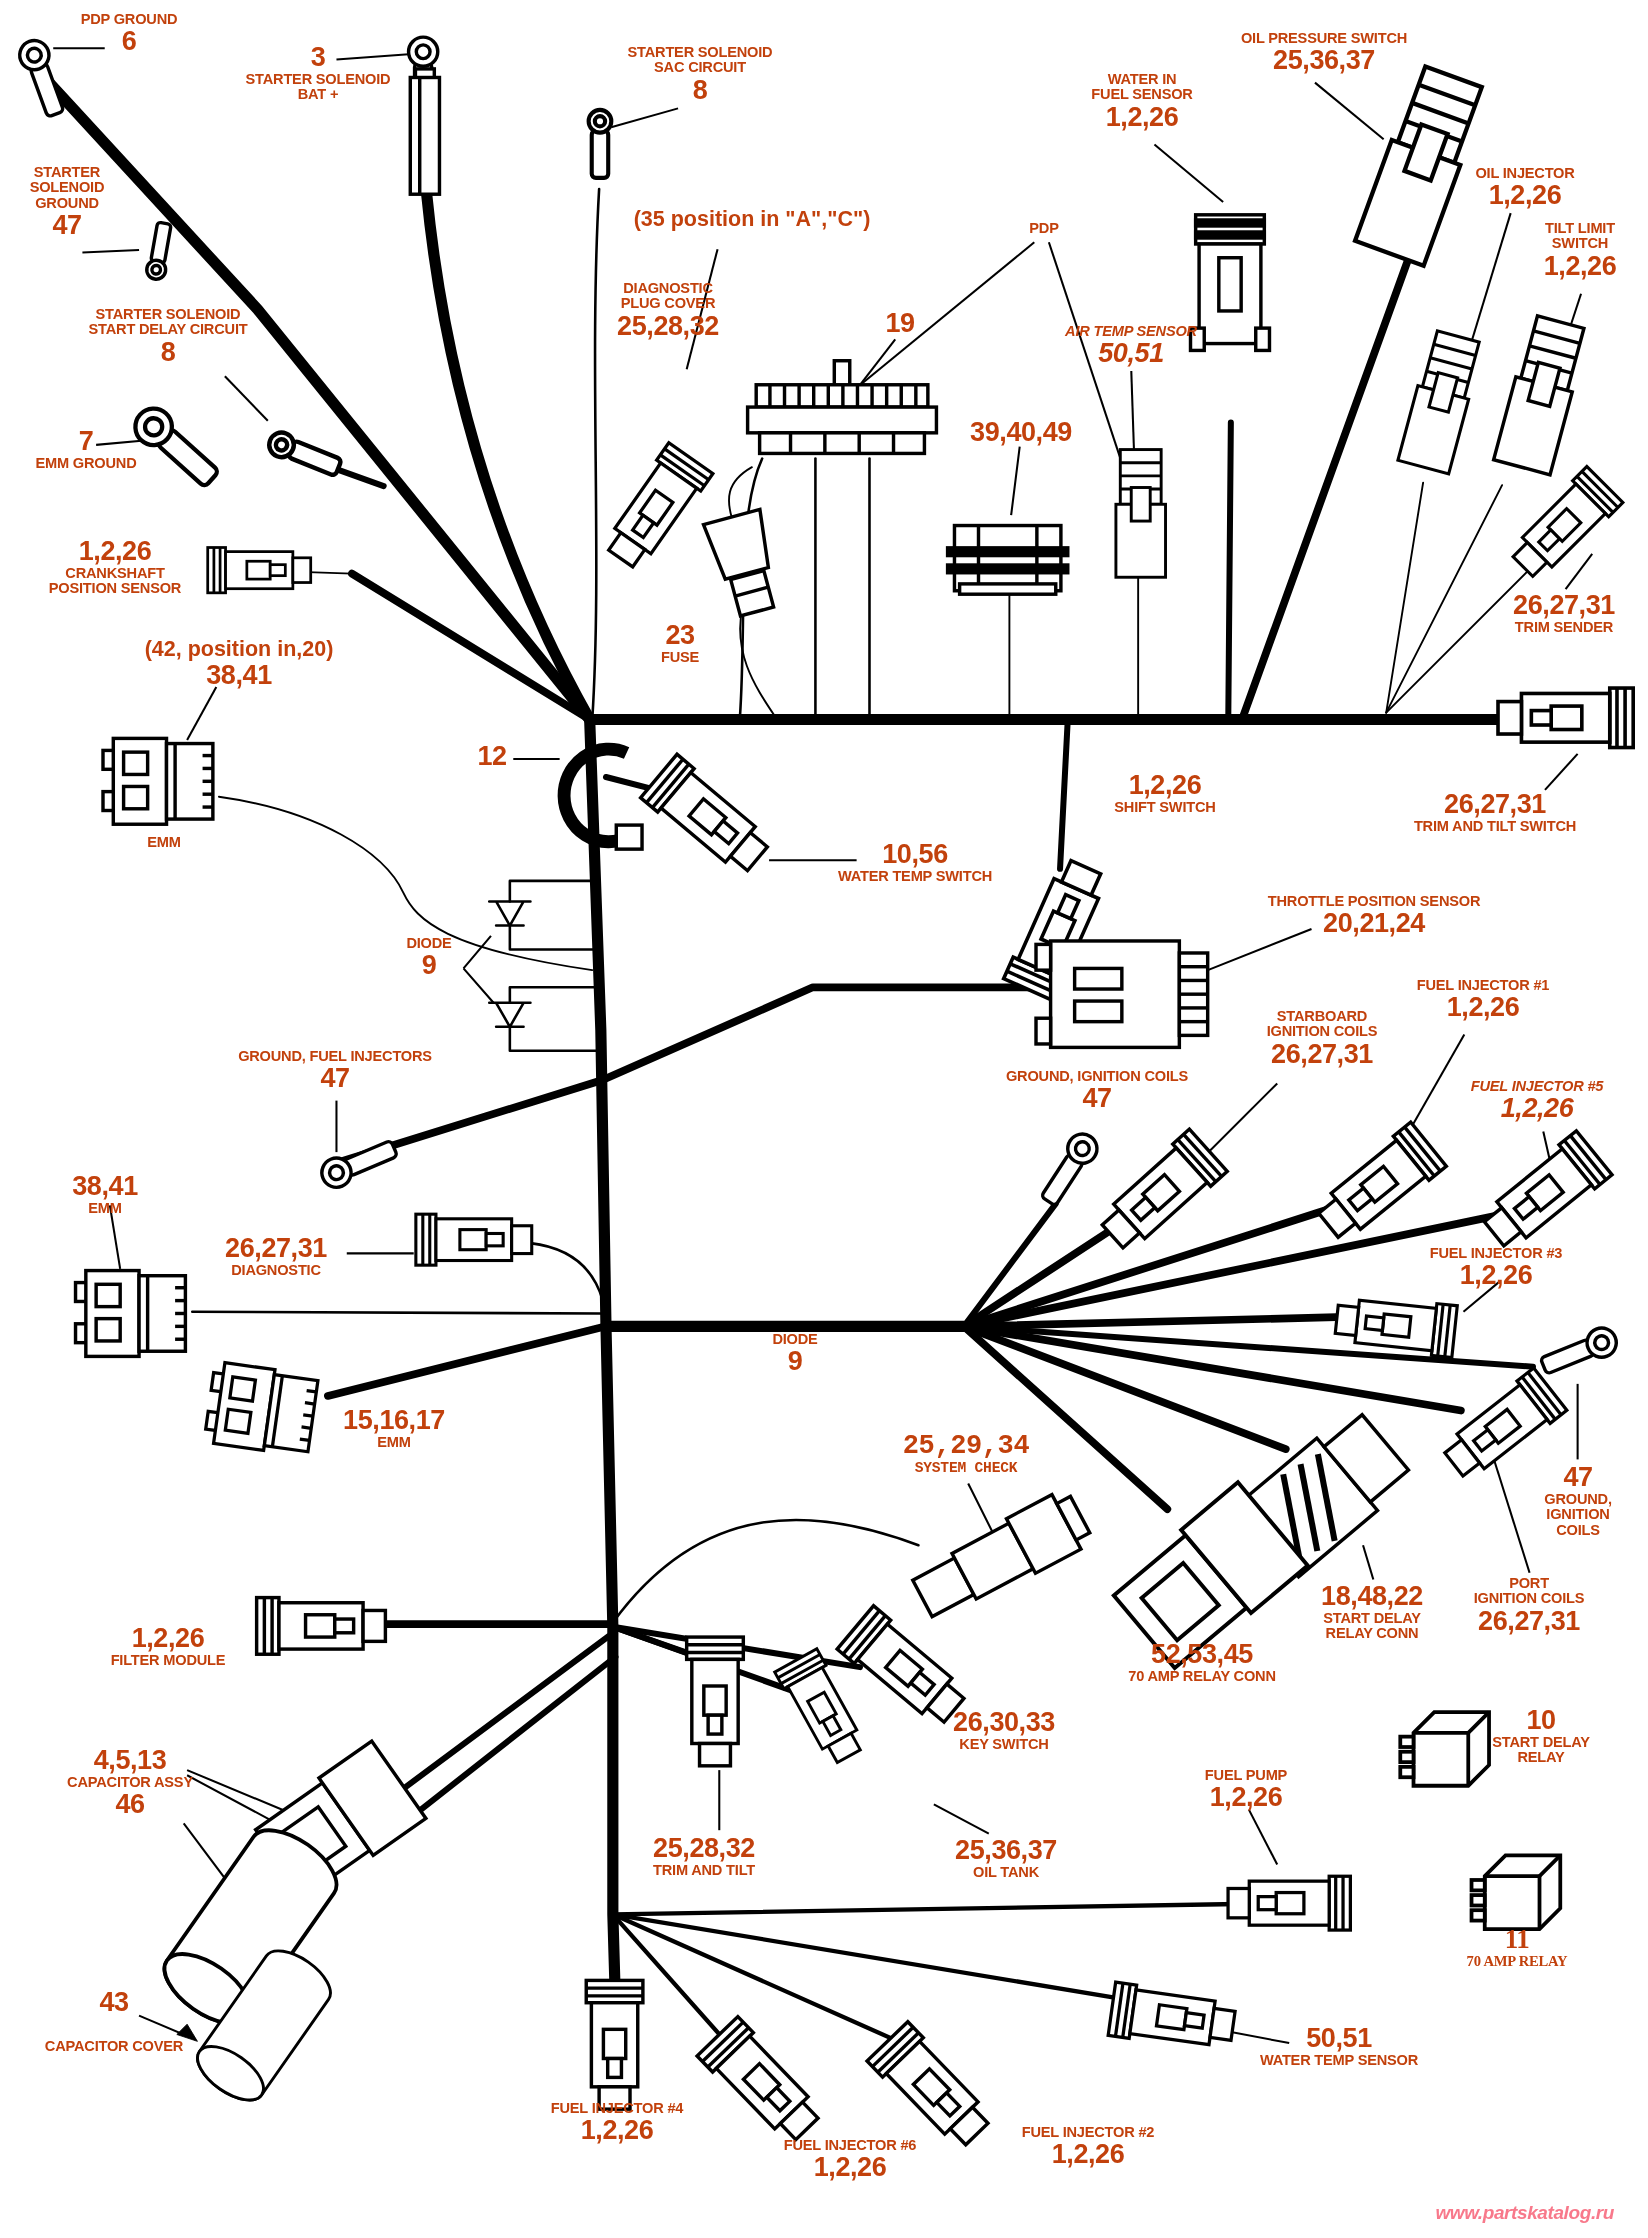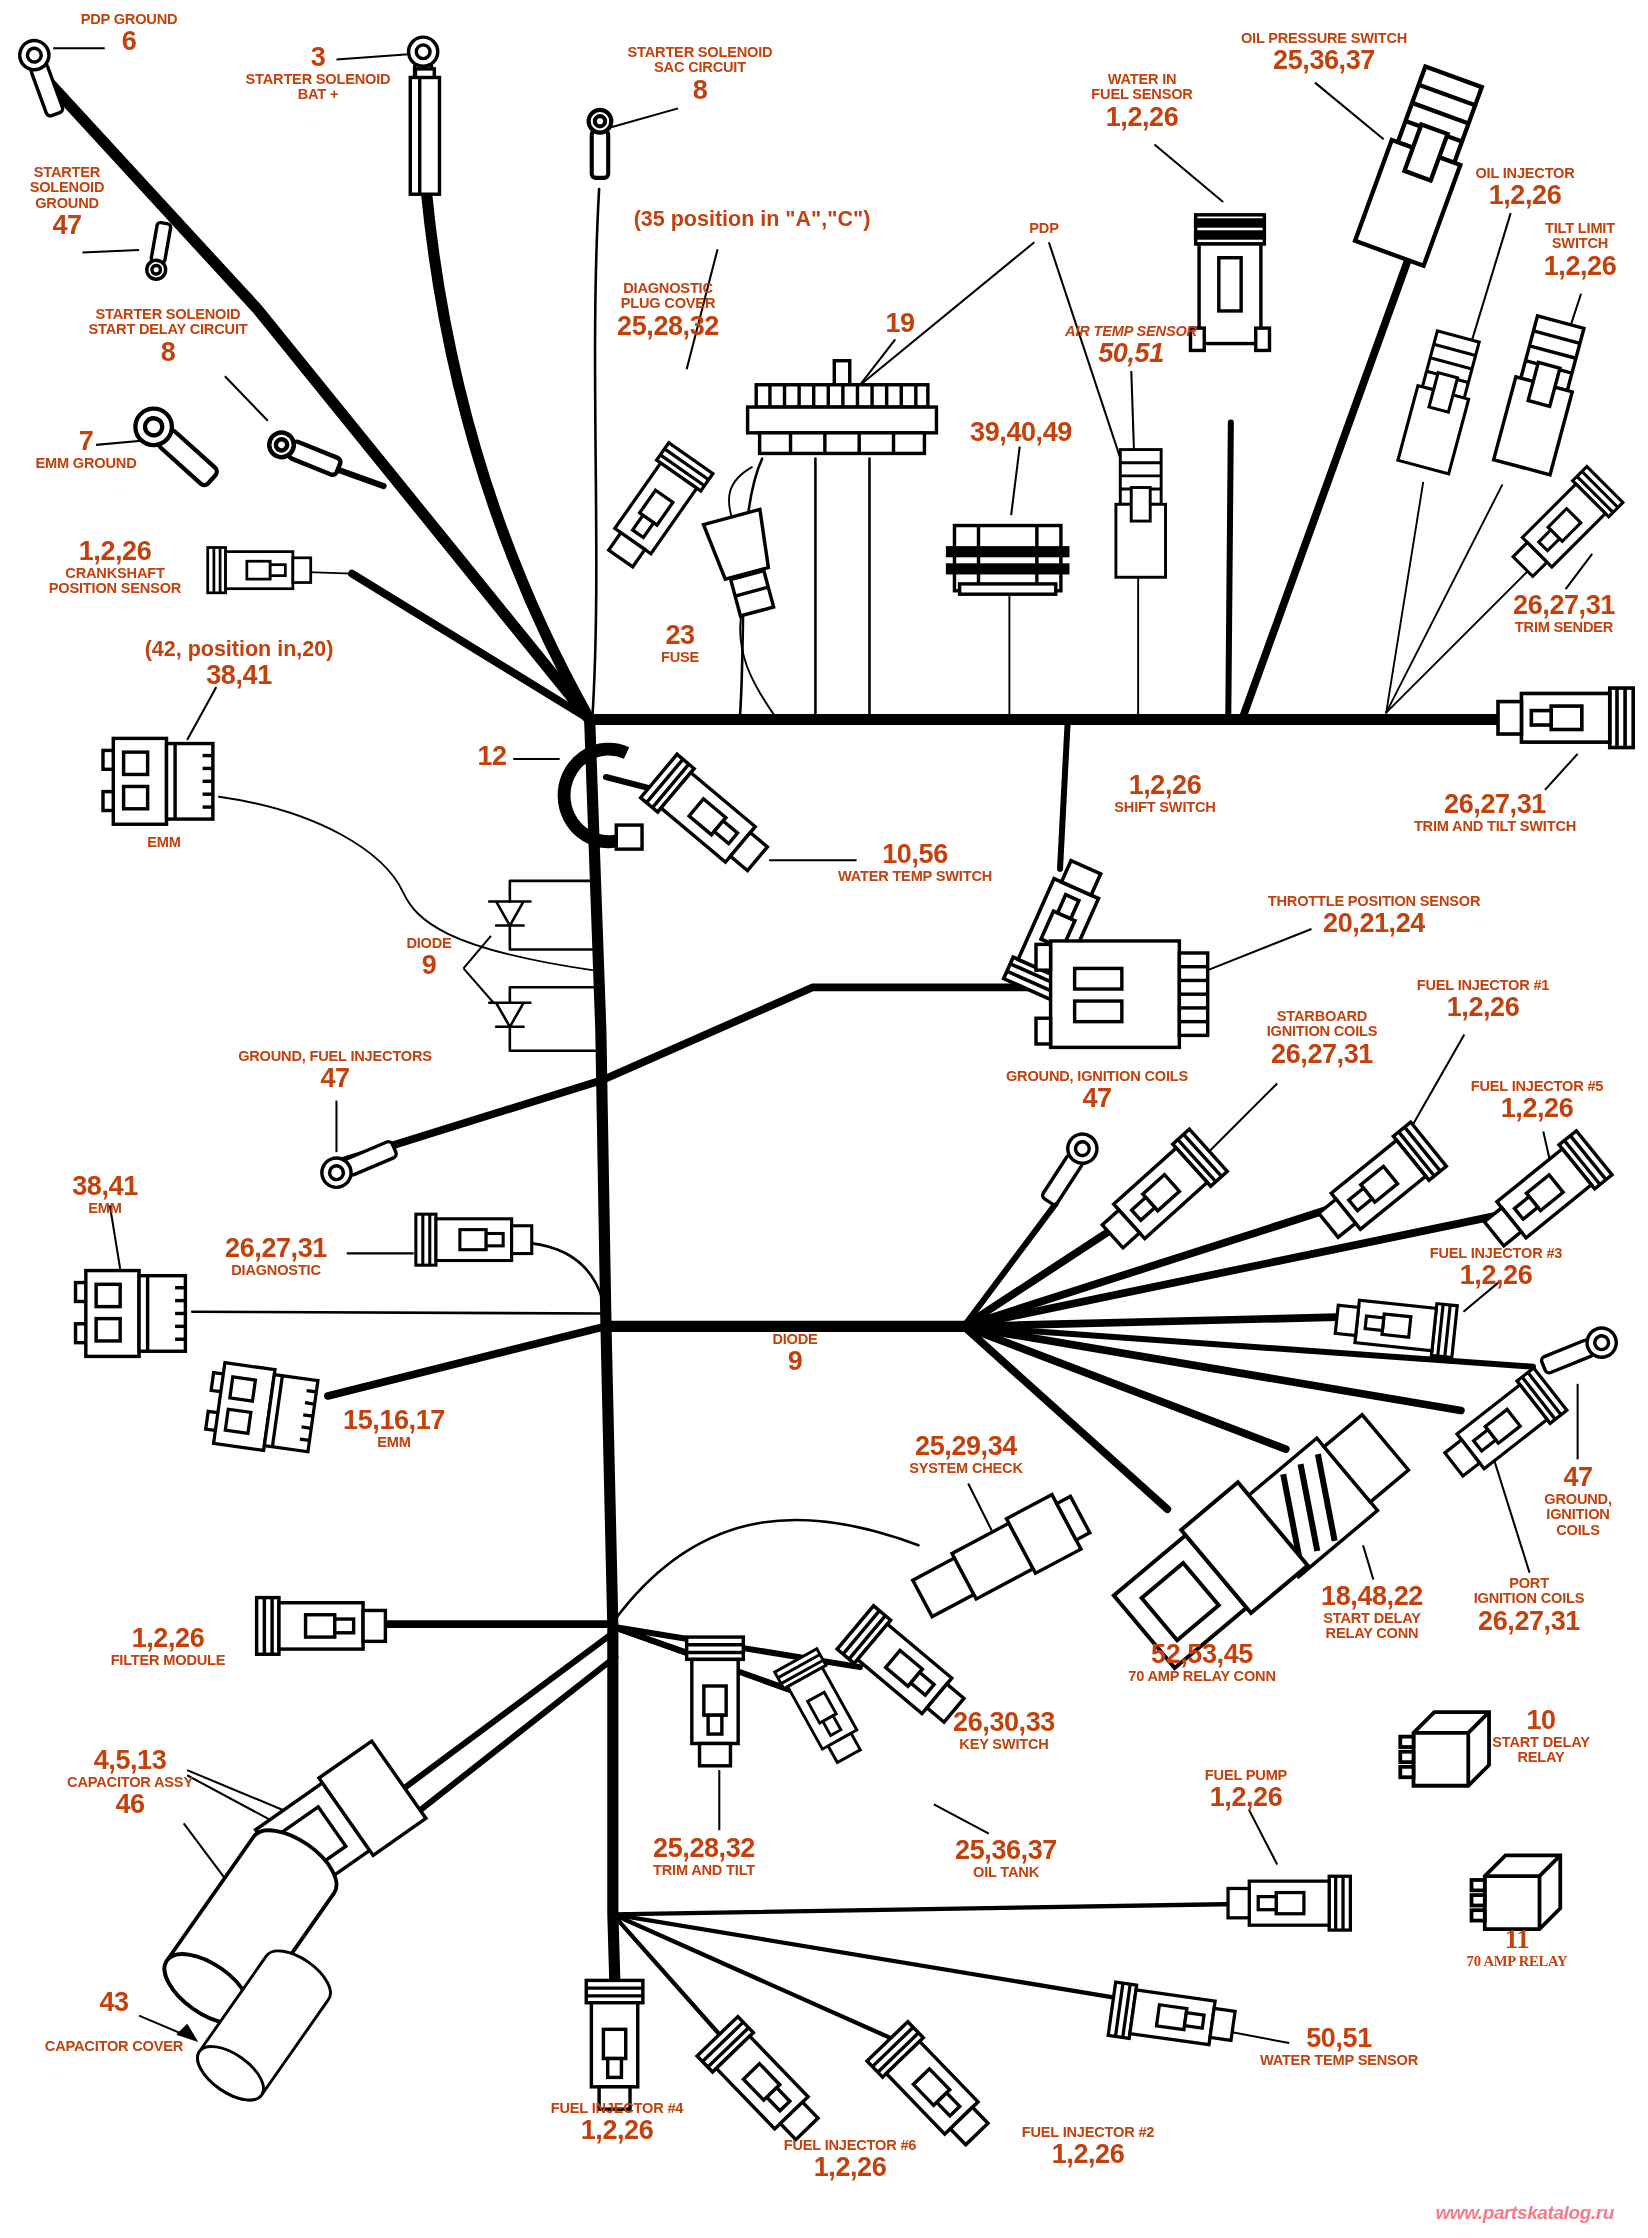--- a/index.html
+++ b/index.html
@@ -448,21 +448,21 @@
         <div class="ln-b">26,27,31</div>
       </div>
       <div class="lbl" style="left: 1483px; top: 978px;">
         <div class="ln-s">FUEL INJECTOR #1</div>
         <div class="ln-b">1,2,26</div>
       </div>
       <div class="lbl" style="left: 1097px; top: 1069px;">
         <div class="ln-s">GROUND, IGNITION COILS</div>
         <div class="ln-b">47</div>
       </div>
-      <div class="lbl" style="left: 1537px; top: 1079px;">
+      <div class="lbl" style="left: 1537px; top: 1079px; font-style: italic;">
         <div class="ln-s">FUEL INJECTOR #5</div>
         <div class="ln-b">1,2,26</div>
       </div>
       <div class="lbl" style="left: 105px; top: 1172px;">
         <div class="ln-b">38,41</div>
         <div class="ln-s">EMM</div>
       </div>
       <div class="lbl" style="left: 276px; top: 1234px;">
         <div class="ln-b">26,27,31</div>
         <div class="ln-s">DIAGNOSTIC</div>
@@ -472,21 +472,21 @@
         <div class="ln-b">1,2,26</div>
       </div>
       <div class="lbl" style="left: 795px; top: 1332px;">
         <div class="ln-s">DIODE</div>
         <div class="ln-b">9</div>
       </div>
       <div class="lbl" style="left: 394px; top: 1406px;">
         <div class="ln-b">15,16,17</div>
         <div class="ln-s">EMM</div>
       </div>
-      <div class="lbl" style="left: 966px; top: 1432px;">
+      <div class="lbl" style="left: 966px; top: 1432px; font-family: Liberation Mono, monospace;">
         <div class="ln-b">25,29,34</div>
         <div class="ln-s">SYSTEM CHECK</div>
       </div>
       <div class="lbl" style="left: 1578px; top: 1463px;">
         <div class="ln-b">47</div>
         <div class="ln-s">GROUND,</div>
         <div class="ln-s">IGNITION</div>
         <div class="ln-s">COILS</div>
       </div>
       <div class="lbl" style="left: 1372px; top: 1582px;">

